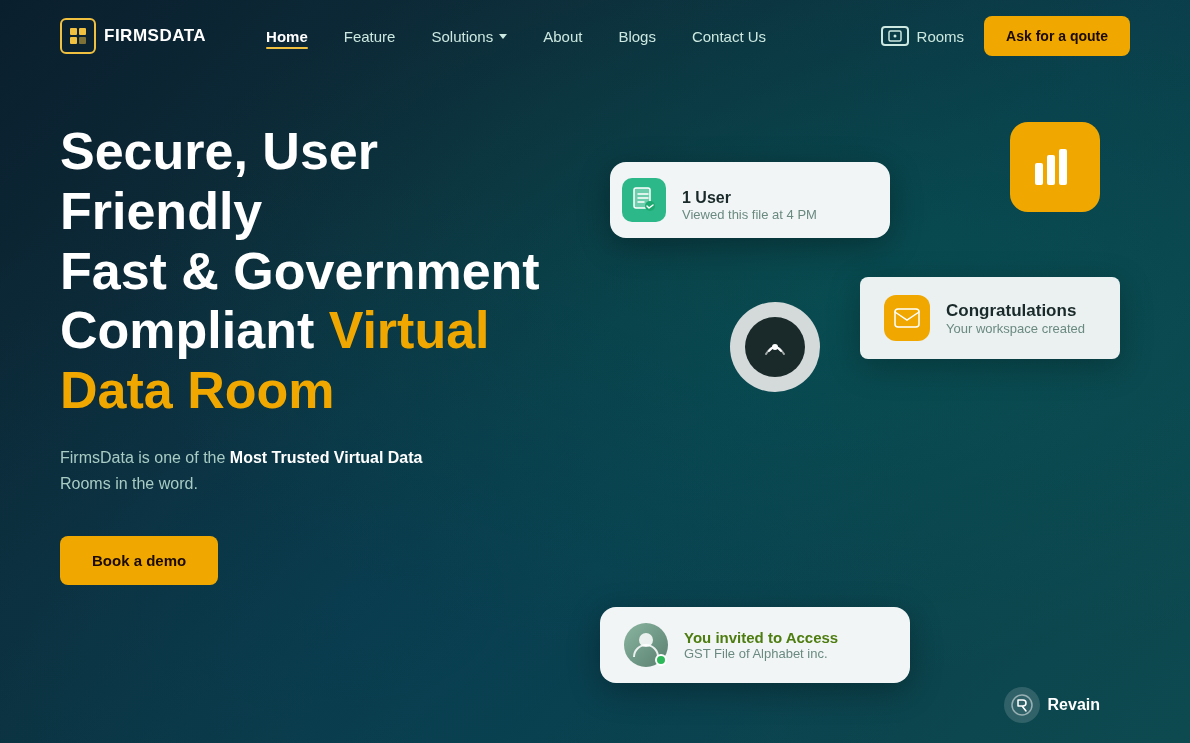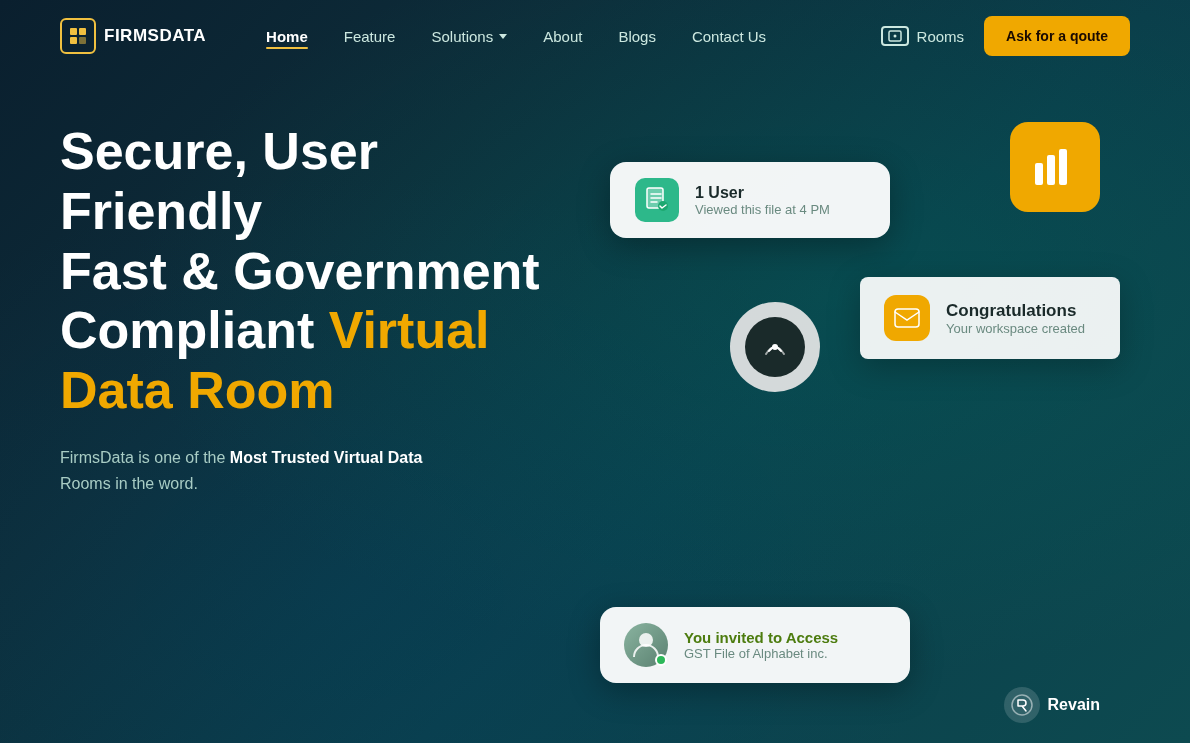--- a/index.html
+++ b/index.html
@@ -184,23 +184,23 @@
       position: relative;
     }
 
     
     .card-user {
       position: absolute;
       top: 40px;
       left: 30px;
       background: rgba(255,255,255,0.95);
       border-radius: 16px;
-      padding: 16px 25px;
-      display: flex;
-      align-items: center;
+      padding: 16px 12px;
+      display: flex;
+      align-items: flex-end;
       gap: 16px;
       min-width: 280px;
       box-shadow: 0 8px 32px rgba(0,0,0,0.3);
     }
 
     .card-user-icon {
       width: 44px;
       height: 44px;
       background: #2db88a;
       border-radius: 10px;
@@ -439,20 +439,21 @@
   <div class="hero-left">
     <h1 class="hero-title">
       <span>Secure, User Friendly</span><br>
       <span>Fast &amp; Government</span><br>
       <span>Compliant </span><span class="highlight">Virtual</span><br>
       <span class="highlight">Data Room</span>
     </h1>
     <p class="hero-subtitle">
       <span>FirmsData is one of the </span><span class="bold-teal">Most Trusted Virtual Data</span><span> Rooms in the word.</span>
     </p>
+    <button class="book-demo-btn">Book a demo</button>
   </div>
 
   <div class="hero-right">
 
     <div class="card-user">
       <div class="card-user-icon">
         <svg width="24" height="28" viewBox="0 0 24 28" fill="none">
           <rect x="2" y="2" width="16" height="20" rx="2" fill="rgba(255,255,255,0.3)" stroke="white" stroke-width="1.5"></rect>
           <path d="M6 8h10M6 12h10M6 16h6" stroke="white" stroke-width="1.5" stroke-linecap="round"></path>
           <circle cx="18" cy="20" r="5" fill="#1da870"></circle>

